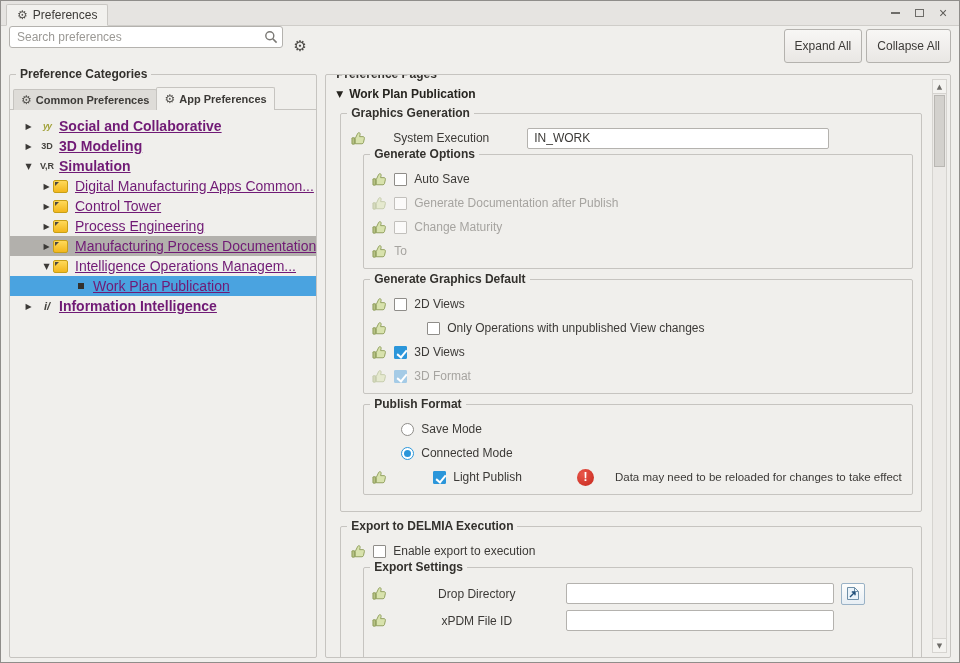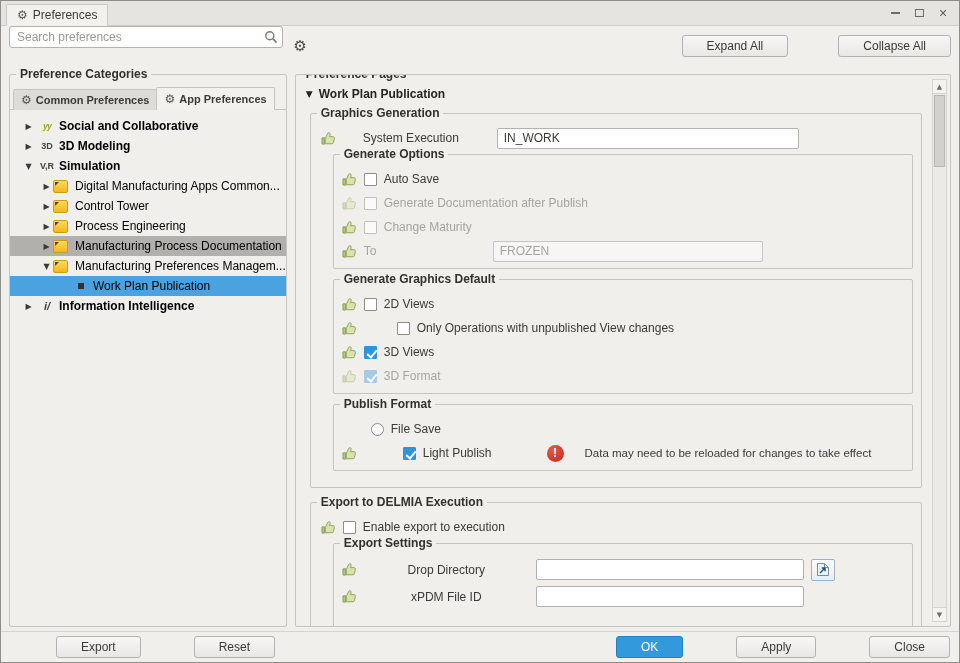--- a/index.html
+++ b/index.html
@@ -18,21 +18,21 @@
   .close-glyph{font-size:14px;line-height:1;}
 
   
   .toolbar{flex:0 0 30px;display:flex;align-items:center;padding:0 8px;gap:4px;}
   .search-box{position:relative;width:274px;height:40px;}
   .search-input{width:100%;height:22px;border:1px solid #b4b2ae;border-radius:3px;background:#fff;padding:0 24px 0 7px;font-size:12px;color:#3c3a37;outline:none;font-family:inherit;}
   .search-input::placeholder{color:#9b9995;}
   .search-icon{position:absolute;right:5px;top:4px;width:14px;height:14px;}
   .gear-btn{width:26px;height:22px;display:flex;align-items:center;justify-content:center;background:transparent;border:none;font-size:15px;color:#4c4a46;}
   .toolbar-spacer{flex:1;}
-  .btn{height:22px;padding:0 24px;font-size:12px;color:#3c3a37;background:linear-gradient(#f8f7f5,#e9e7e4);border:1px solid #b4b2ae;border-radius:3px;display:inline-flex;align-items:center;justify-content:center;font-family:inherit;margin-left:46px;}
+  .btn{height:34px;padding:0 10px;font-size:12px;color:#3c3a37;background:linear-gradient(#f8f7f5,#e9e7e4);border:1px solid #b4b2ae;border-radius:3px;display:inline-flex;align-items:center;justify-content:center;font-family:inherit;}
   .btn-ok{background:#3399dd;border-color:#2a7fb8;color:#fff;min-width:52px;}
 
   
   .main{flex:1;display:flex;padding:2px 8px 4px;gap:8px;min-height:0;}
   .group{position:relative;border:1px solid #c6c4c0;border-radius:2px;background:#f0efec;}
   .legend{position:absolute;top:-8px;left:6px;background:#f0efec;padding:0 4px;font-weight:bold;color:#33312d;line-height:15px;white-space:nowrap;}
 
   
   .cat-panel{flex:0 0 276px;display:flex;flex-direction:column;margin-top:6px;}
   .cat-tabs{display:flex;align-items:flex-end;padding:12px 3px 0 3px;border-bottom:1px solid #c6c4c0;}
@@ -45,21 +45,21 @@
   .lvl0{padding-left:12px;}
   .lvl0 .tlabel{font-weight:bold;}
   .lvl1{padding-left:30px;}
   .lvl2{padding-left:68px;}
   .ticon{flex:0 0 24px;font-size:9px;font-weight:bold;color:#45433f;text-align:center;}
   .ticon.social{color:#a3a33c;font-style:italic;letter-spacing:-1px;}
   .ticon.info{font-style:italic;font-size:11px;}
   .yicon{flex:0 0 15px;width:15px;height:13px;margin-right:7px;background:linear-gradient(180deg,#ffd95a,#f2b71d);border:1px solid #c79f17;border-radius:2px;position:relative;}
   .yicon::after{content:"";position:absolute;left:1px;top:1px;border-left:4px solid #4a4843;border-bottom:4px solid transparent;}
   .bullet{flex:0 0 6px;width:6px;height:6px;background:#33312d;margin-right:9px;}
-  .tlabel{font-size:12px;color:#000000;}
+  .tlabel{font-size:14px;color:#701a75;text-decoration:underline;}
   .hl-gray{background:#b2b0ac;}
   .hl-blue{background:#4aa3e0;}
 
   
   .pages-panel{flex:1;margin-top:6px;overflow:hidden;}
   .pages-content{height:100%;overflow:hidden;padding:10px 24px 0 8px;}
   .page-header{display:flex;align-items:center;gap:6px;margin:2px 0 12px 2px;}
   .tri{font-size:9px;color:#26241f;font-family:"DejaVu Sans",sans-serif;}
   .page-title{font-weight:bold;color:#26241f;}
   .fld{margin:0 4px 14px 6px;padding:12px 8px 6px 8px;}
@@ -190,21 +190,21 @@
           <span class="tlabel">Process Engineering</span>
         </div>
         <div class="tree-row lvl1 hl-gray">
           <span class="exp">▶</span>
           <span class="yicon"></span>
           <span class="tlabel">Manufacturing Process Documentation</span>
         </div>
         <div class="tree-row lvl1">
           <span class="exp">▼</span>
           <span class="yicon"></span>
-          <span class="tlabel">Manufacturing Preferences Managem...</span>
+          <span class="tlabel">Intelligence Operations Managem...</span>
         </div>
         <div class="tree-row lvl2 hl-blue">
           <span class="bullet"></span>
           <span class="tlabel">Work Plan Publication</span>
         </div>
         <div class="tree-row lvl0">
           <span class="exp">▶</span>
           <span class="ticon info">i/</span>
           <span class="tlabel">Information Intelligence</span>
         </div>
@@ -272,21 +272,20 @@
             </div>
 
             <div class="pref-row">
               <span class="thumb">
   <svg width="15" height="15" viewBox="0 0 16 16">
     <rect x="1" y="7.2" width="3" height="6.8" rx="0.5" fill="#b6c185" stroke="#85954e" stroke-width="0.9"></rect>
     <path d="M4.5 13.6V8l2.6-5.4c.25-.5.75-.8 1.3-.8.9 0 1.55.85 1.35 1.7L9.2 6h3.6c1 0 1.75.95 1.5 1.9l-1 4.4c-.18.77-.87 1.3-1.66 1.3z" fill="#d8e2ad" stroke="#85954e" stroke-width="0.9"></path>
   </svg>
 </span>
               <span class="lbl lblw-to dis">To</span>
-              <input class="txt-input w270 dis" type="text" value="FROZEN" style="">
             </div>
           </div>
 
           <div class="group sub">
             <span class="legend">Generate Graphics Default</span>
 
             <div class="pref-row">
               <span class="thumb">
   <svg width="15" height="15" viewBox="0 0 16 16">
     <rect x="1" y="7.2" width="3" height="6.8" rx="0.5" fill="#b6c185" stroke="#85954e" stroke-width="0.9"></rect>
@@ -331,23 +330,28 @@
               <span class="lbl dis">3D Format</span>
             </div>
           </div>
 
           <div class="group sub">
             <span class="legend">Publish Format</span>
 
             <div class="pref-row">
               <span class="sp22"></span>
               <span class="radio"></span>
-              <span class="lbl">File Save</span>
-            </div>
-
+              <span class="lbl">Save Mode</span>
+            </div>
+
+            <div class="pref-row">
+              <span class="sp22"></span>
+              <span class="radio sel"></span>
+              <span class="lbl">Connected Mode</span>
+            </div>
 
             <div class="pref-row">
               <span class="thumb">
   <svg width="15" height="15" viewBox="0 0 16 16">
     <rect x="1" y="7.2" width="3" height="6.8" rx="0.5" fill="#b6c185" stroke="#85954e" stroke-width="0.9"></rect>
     <path d="M4.5 13.6V8l2.6-5.4c.25-.5.75-.8 1.3-.8.9 0 1.55.85 1.35 1.7L9.2 6h3.6c1 0 1.75.95 1.5 1.9l-1 4.4c-.18.77-.87 1.3-1.66 1.3z" fill="#d8e2ad" stroke="#85954e" stroke-width="0.9"></path>
   </svg>
 </span>
               <span class="sp32"></span>
               <span class="cb checked"></span>
@@ -421,23 +425,14 @@
             <span>▲</span>
           </div>
         <div class="sb-thumb"></div>
         <div class="sb-btn bottom">
             <span>▼</span>
           </div>
       </div>
     </div>
   </div>
 
-  <div class="footer">
-    <button class="btn">Export</button>
-    <button class="btn">Reset</button>
-    <div class="footer-right">
-      <button class="btn btn-ok">OK</button>
-      <button class="btn">Apply</button>
-      <button class="btn">Close</button>
-    </div>
-  </div>
 
 </div>
 
 </body></html>

